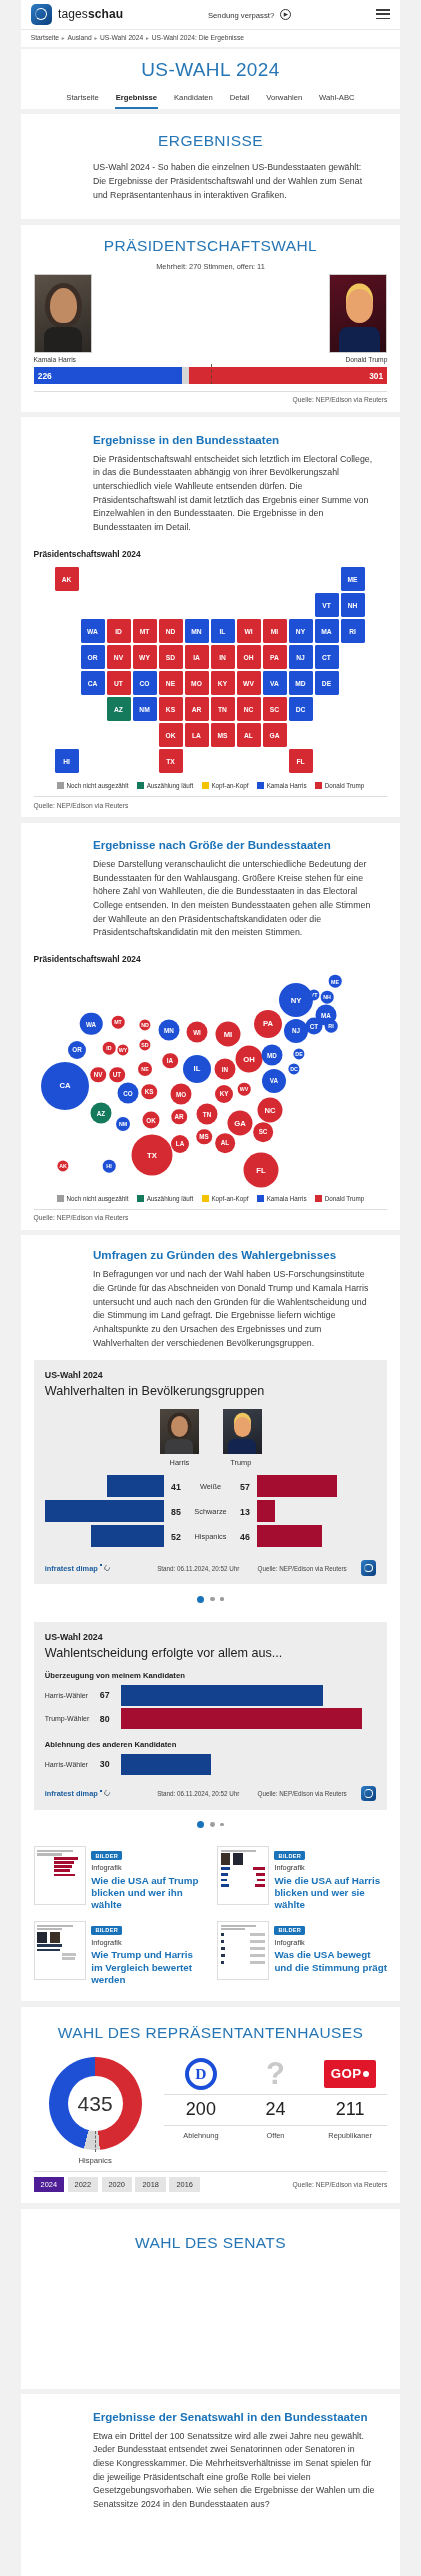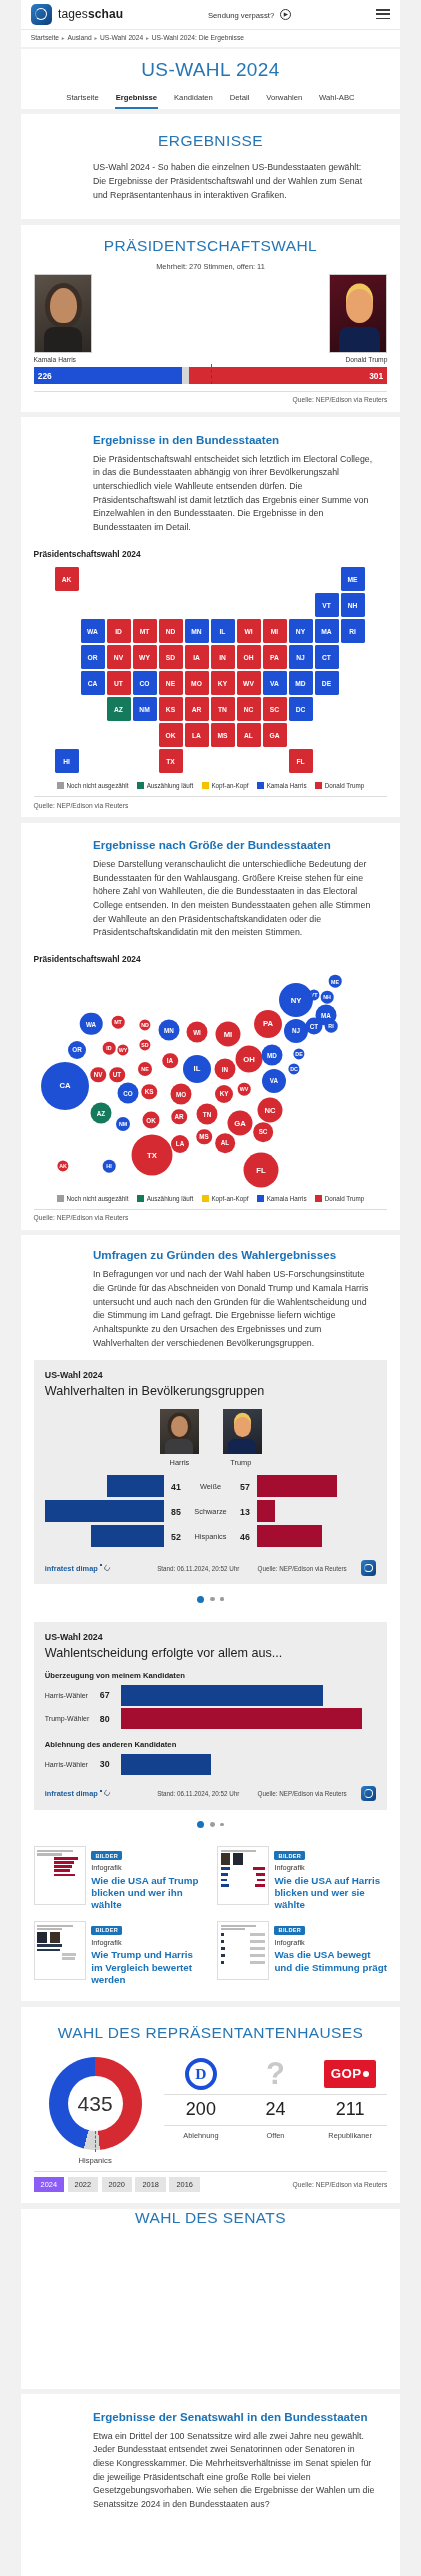--- a/index.html
+++ b/index.html
@@ -145,21 +145,21 @@
   .hlogo { height:41px; display:flex; align-items:center; justify-content:center; }
   .dem-logo { width:32px; height:32px; border-radius:50%; border:4.9px solid #1b4ed8; display:flex; align-items:center; justify-content:center; font-weight:700; font-size:15.5px; color:#1b4ed8; font-family:"Liberation Serif", serif; }
   .qmark { font-size:31px; font-weight:700; color:#c9c9c9; }
   .gop-logo { background:#e0162b; color:#fff; font-weight:700; font-size:13.3px; letter-spacing:0.4px; padding:6.3px 7px; border-radius:2.1px; display:flex; align-items:center; gap:1.4px; }
   .gop-logo i { width:6.3px; height:6.3px; background:#fff; border-radius:50%; display:inline-block; }
   .hnum { font-size:18px; color:#222; border-top:0.7px solid #ddd; border-bottom:0.7px solid #ddd; padding:4.2px 0; }
   .hlabel { font-size:7.4px; color:#444; padding:5.6px 0 9.8px; }
   .house-bottom { margin:5.6px 12.6px 0; border-top:0.7px solid #ddd; display:flex; align-items:center; padding:5.6px 0 9.8px; }
   .chips { display:flex; gap:3.5px; }
   .chip { font-size:7.4px; padding:2.8px 7px; background:#e4e4e4; color:#333; cursor:pointer; }
-  .chip.active { background:#8b5cf6; color:#fff; }
+  .chip.active { background:#4c1d95; color:#fff; }
   .house-src { margin-left:auto; }
 
   .blank { background:#fff; }
 </style>
 </head>
 <body>
 
 <div class="page">
 
   <div class="topbar">
@@ -627,21 +627,21 @@
           <span class="chip active">2024</span>
           <span class="chip">2022</span>
           <span class="chip">2020</span>
           <span class="chip">2018</span>
           <span class="chip">2016</span>
         </div>
       <span class="source house-src">Quelle: NEP/Edison via Reuters</span>
     </div>
   </div>
 
-  <div class="card" style="min-height:180px;">
+  <div class="card" style="padding-top:25px; min-height:180px;">
     <h2 class="center">WAHL DES SENATS</h2>
     <div class="blank" style="height:119px;"></div>
   </div>
 
   <div class="card" style="padding-top:15.5px; min-height:184px;">
     <div class="txtcol">
       <h3 class="sec">Ergebnisse der Senatswahl in den Bundesstaaten</h3>
       <p class="body">Etwa ein Drittel der 100 Senatssitze wird alle zwei Jahre neu gewählt. Jeder Bundesstaat entsendet zwei Senatorinnen oder Senatoren in diese Kongresskammer. Die Mehrheitsverhältnisse im Senat spielen für die jeweilige Präsidentschaft eine große Rolle bei vielen Gesetzgebungsvorhaben. Wie sehen die Ergebnisse der Wahlen um die Senatssitze 2024 in den Bundesstaaten aus?</p>
     </div>
     <div class="blank" style="height:77px;"></div>

